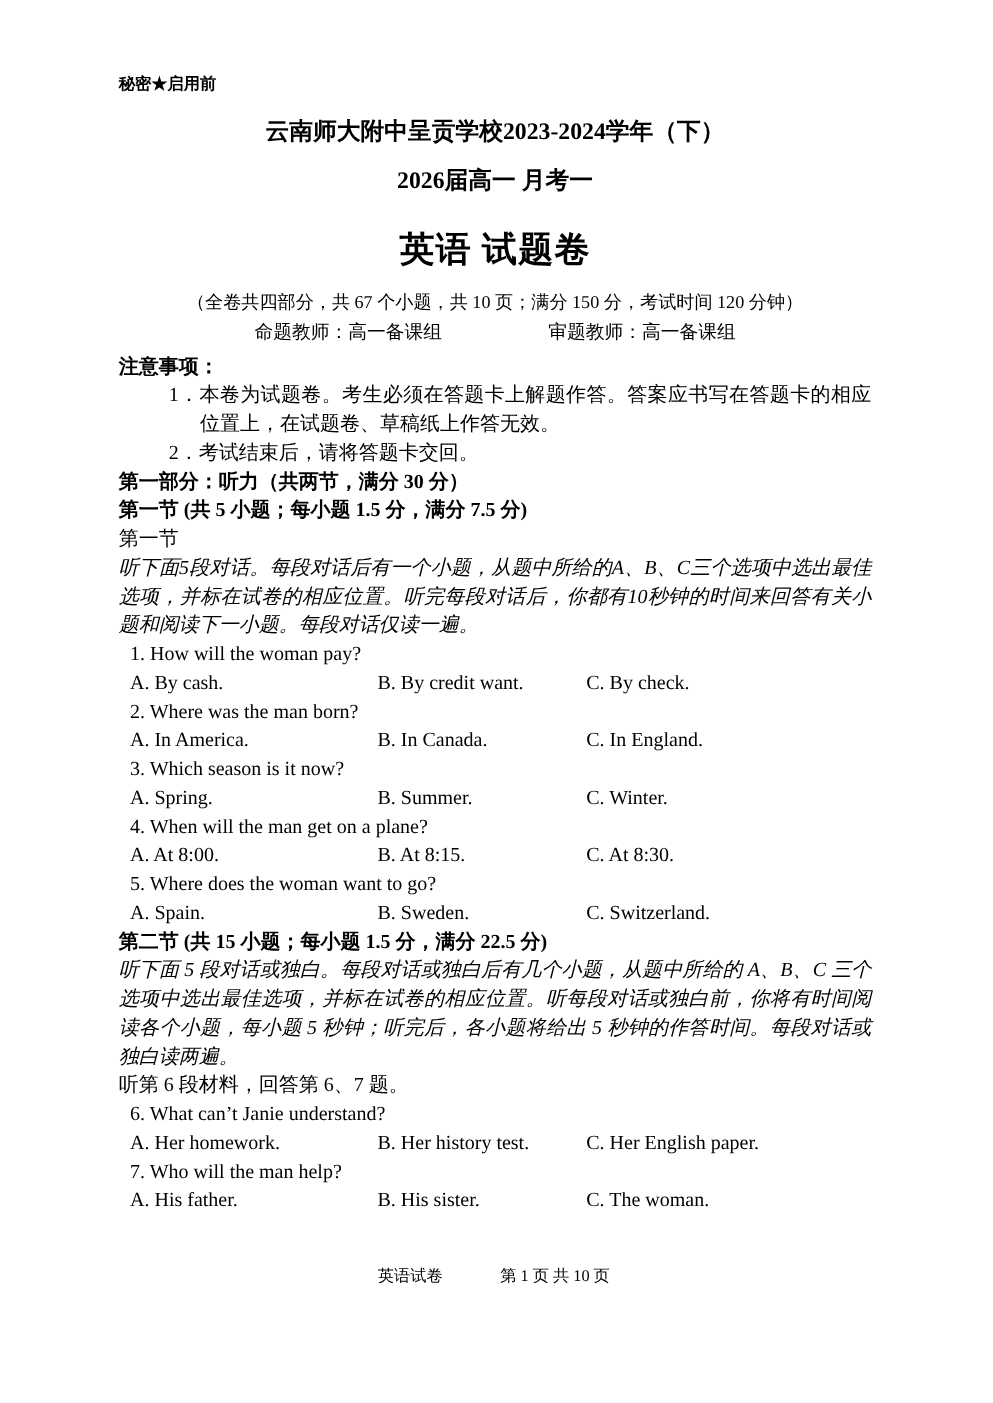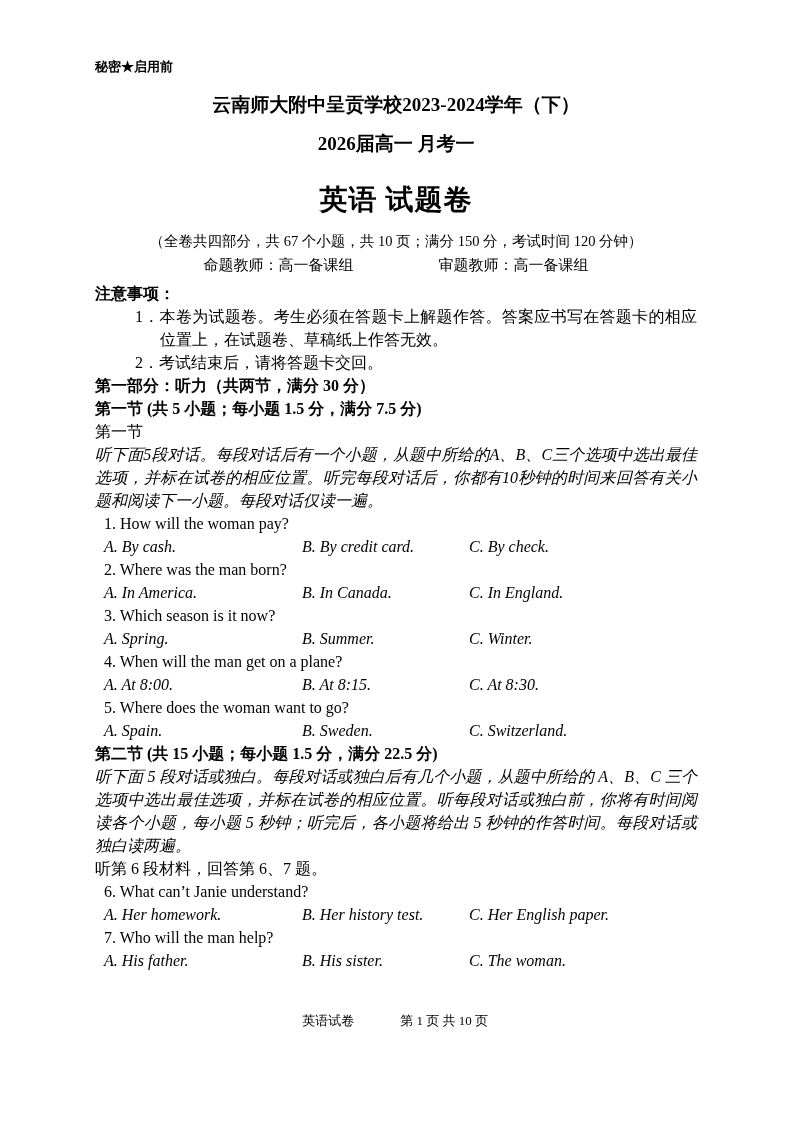--- a/index.html
+++ b/index.html
@@ -33,21 +33,20 @@
   }
   .body-text { font-size: 16px; line-height: 23px; }
   .bold { font-weight: bold; }
   .notice-item-1 { padding-left: 65px; text-indent: -25px; text-align: justify; }
   .notice-item-2 { padding-left: 40px; }
   .instructions { text-align: justify; font-style: italic; }
   .q-block { padding-left: 9px; }
   .q-options {
     display: grid;
     grid-template-columns: 198px 167px auto;
-    font-style: italic;
   }
   .footer {
     position: absolute;
     left: 0;
     right: 4px;
     bottom: 92px;
     display: flex;
     justify-content: center;
     gap: 46px;
     font-size: 13px;
@@ -78,21 +77,21 @@
 
     <div class="bold">第一部分：听力（共两节，满分 30 分）</div>
     <div class="bold">第一节 (共 5 小题；每小题 1.5 分，满分 7.5 分)</div>
     <div>第一节</div>
     <div class="instructions">听下面5段对话。每段对话后有一个小题，从题中所给的A、B、C三个选项中选出最佳选项，并标在试卷的相应位置。听完每段对话后，你都有10秒钟的时间来回答有关小题和阅读下一小题。每段对话仅读一遍。</div>
 
     <div class="q-block">
       <div>1. How will the woman pay?</div>
       <div class="q-options">
         <span>A. By cash.</span>
-        <span>B. By credit card.</span>
+        <span>B. By credit want.</span>
         <span>C. By check.</span>
       </div>
     </div>
 
     <div class="q-block">
       <div>2. Where was the man born?</div>
       <div class="q-options">
         <span>A. In America.</span>
         <span>B. In Canada.</span>
         <span>C. In England.</span>

